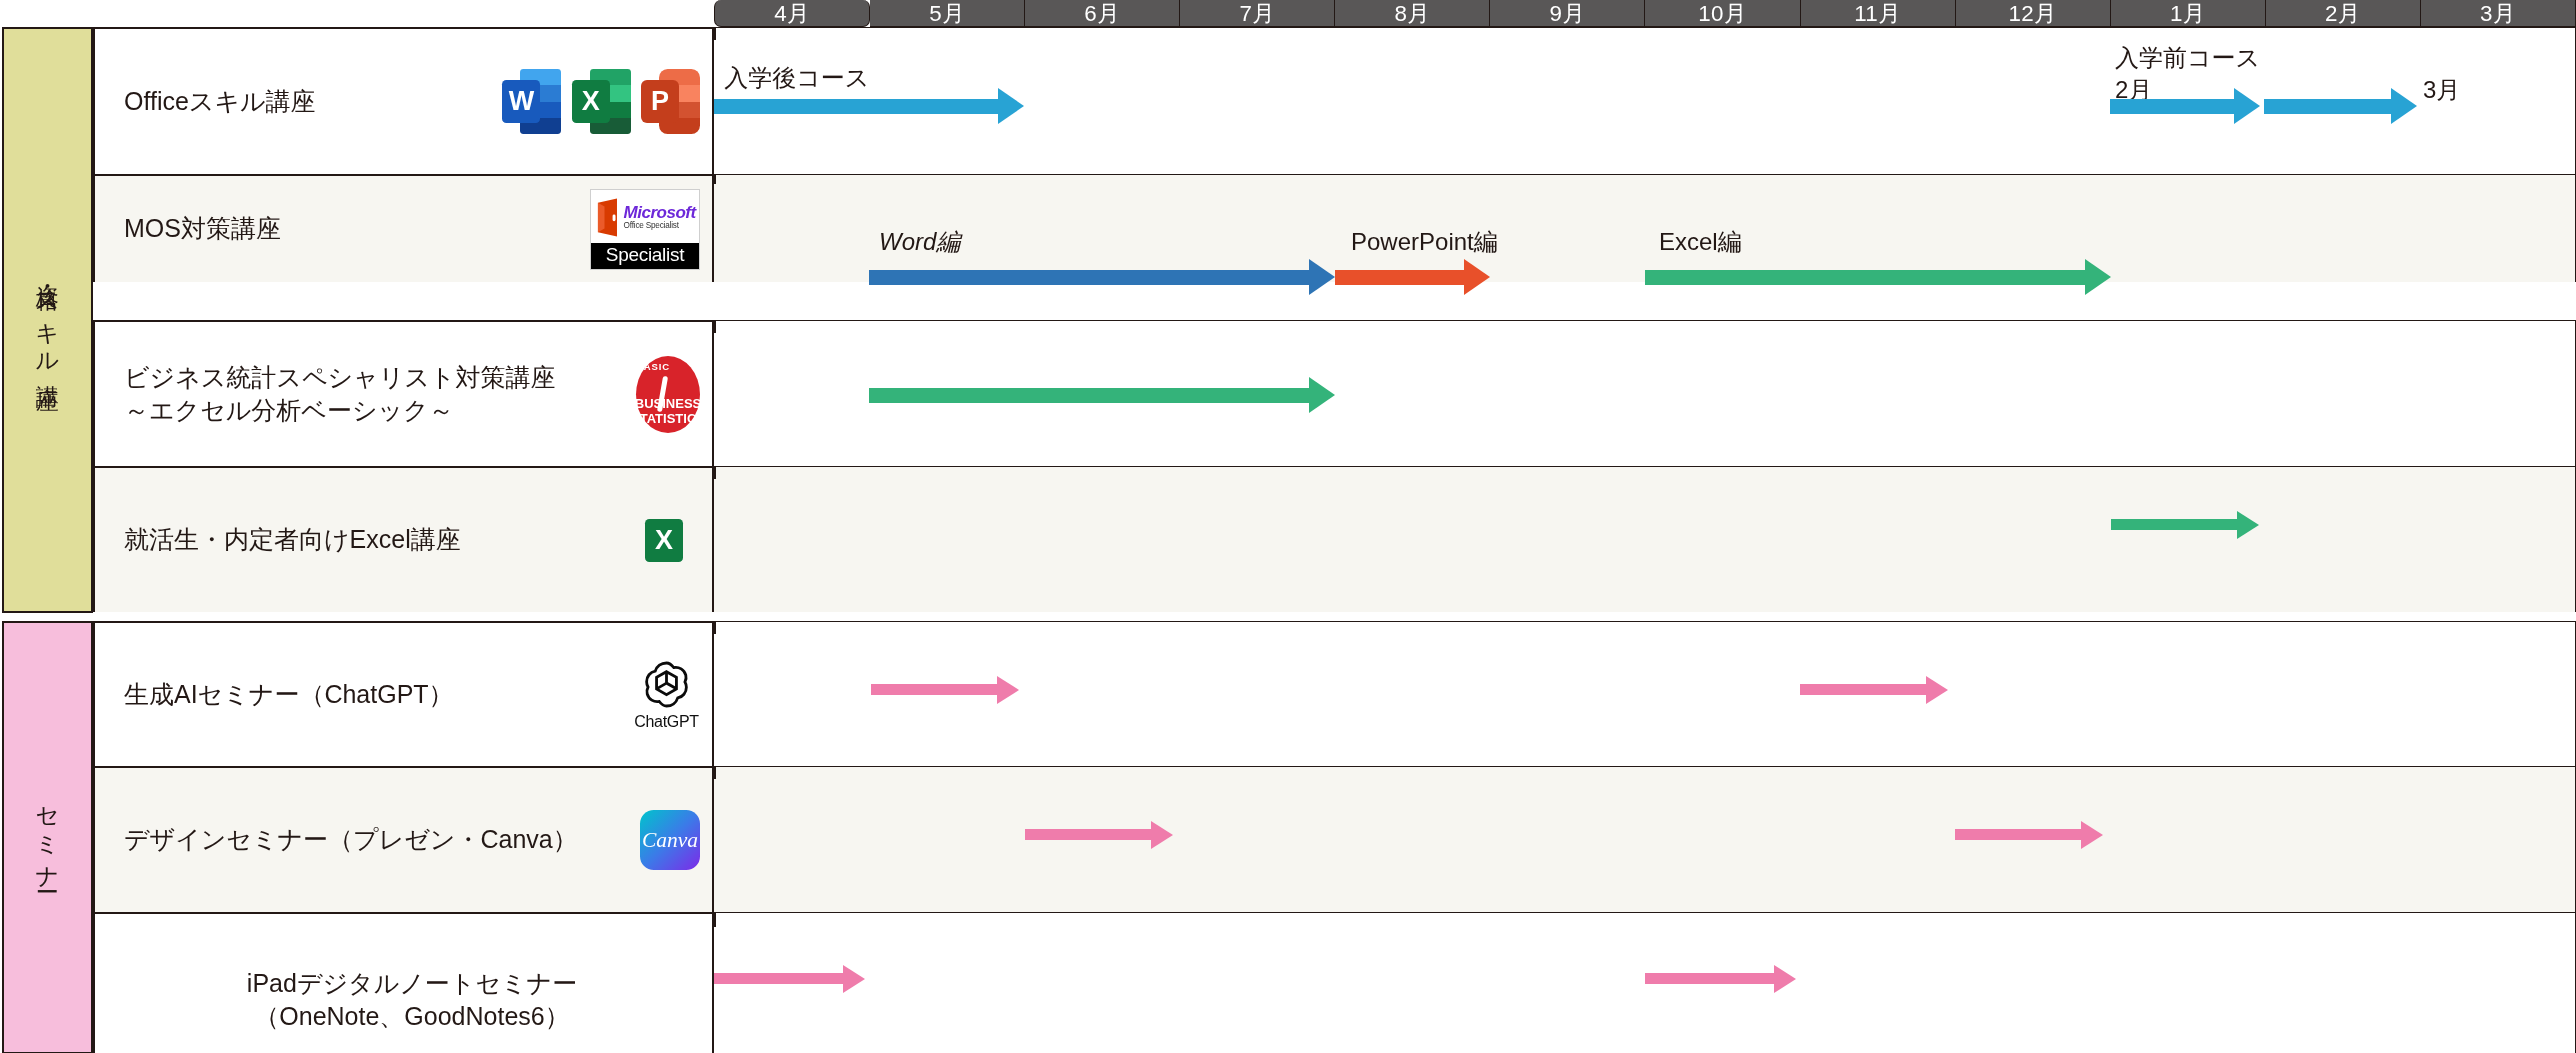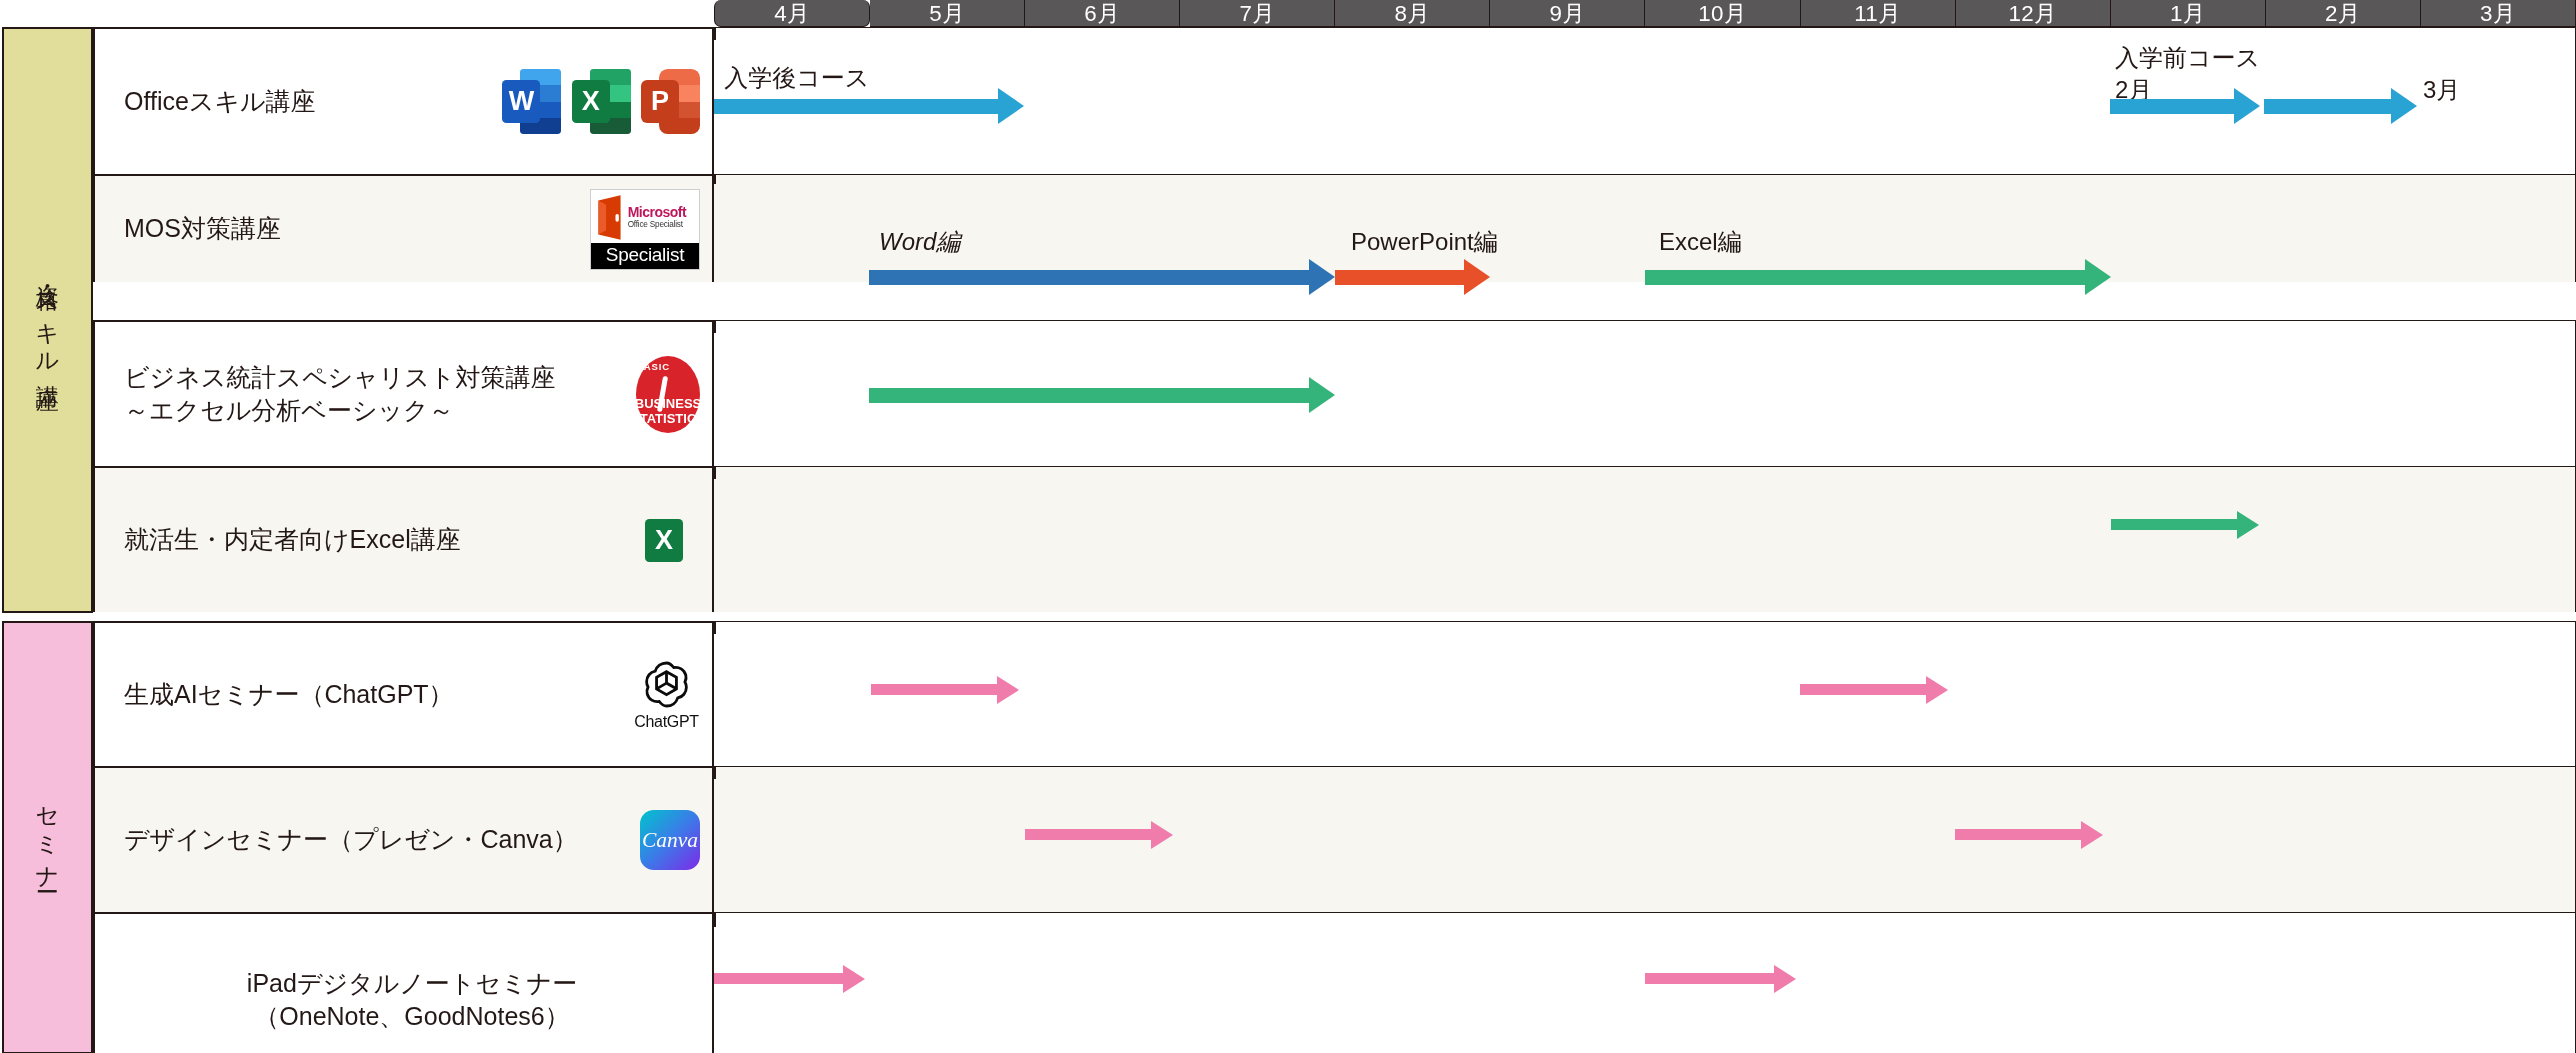--- a/index.html
+++ b/index.html
@@ -94,21 +94,21 @@
 
   
   .logo { flex:0 0 auto; display:block; }
 
   .msos {
     width:110px; height:81px; border:0.9px solid #cfcfcf; background:#fff;
     display:flex; flex-direction:column; overflow:hidden;
   }
   .msos-top { flex:1 1 auto; display:flex; align-items:center; gap:3.4px; padding:3.4px 3.4px 1.7px 4.3px; }
   .msos-txt { display:flex; flex-direction:column; line-height:1; }
-  .msos-ms { font-size:14px; font-weight:bold; color:#be185d; letter-spacing:-0.5px; }
+  .msos-ms { font-size:17px; font-weight:bold; color:#6d28d9; letter-spacing:-0.5px;font-style:italic; }
   .msos-sp { font-size:8.2px; color:#333; letter-spacing:-0.2px; margin-top:1.7px; }
   .msos-bot { background:#000; color:#fff; text-align:center; font-size:19px; padding:0.9px 0 2.6px; letter-spacing:-0.3px; }
 
   .bstat {
     width:64px; height:77px; border-radius:50%;
     background:#D8232A; color:#fff; position:relative;
     display:flex; align-items:flex-end; justify-content:center;
   }
   .bstat .bs-basic { position:absolute; top:5.2px; left:0; right:0; text-align:left; font-size:9.5px; font-weight:bold; letter-spacing:0.9px; }
   .bstat .bs-foot { font-size:13px; font-weight:bold; line-height:1.15; text-align:center; padding-bottom:6px; }

